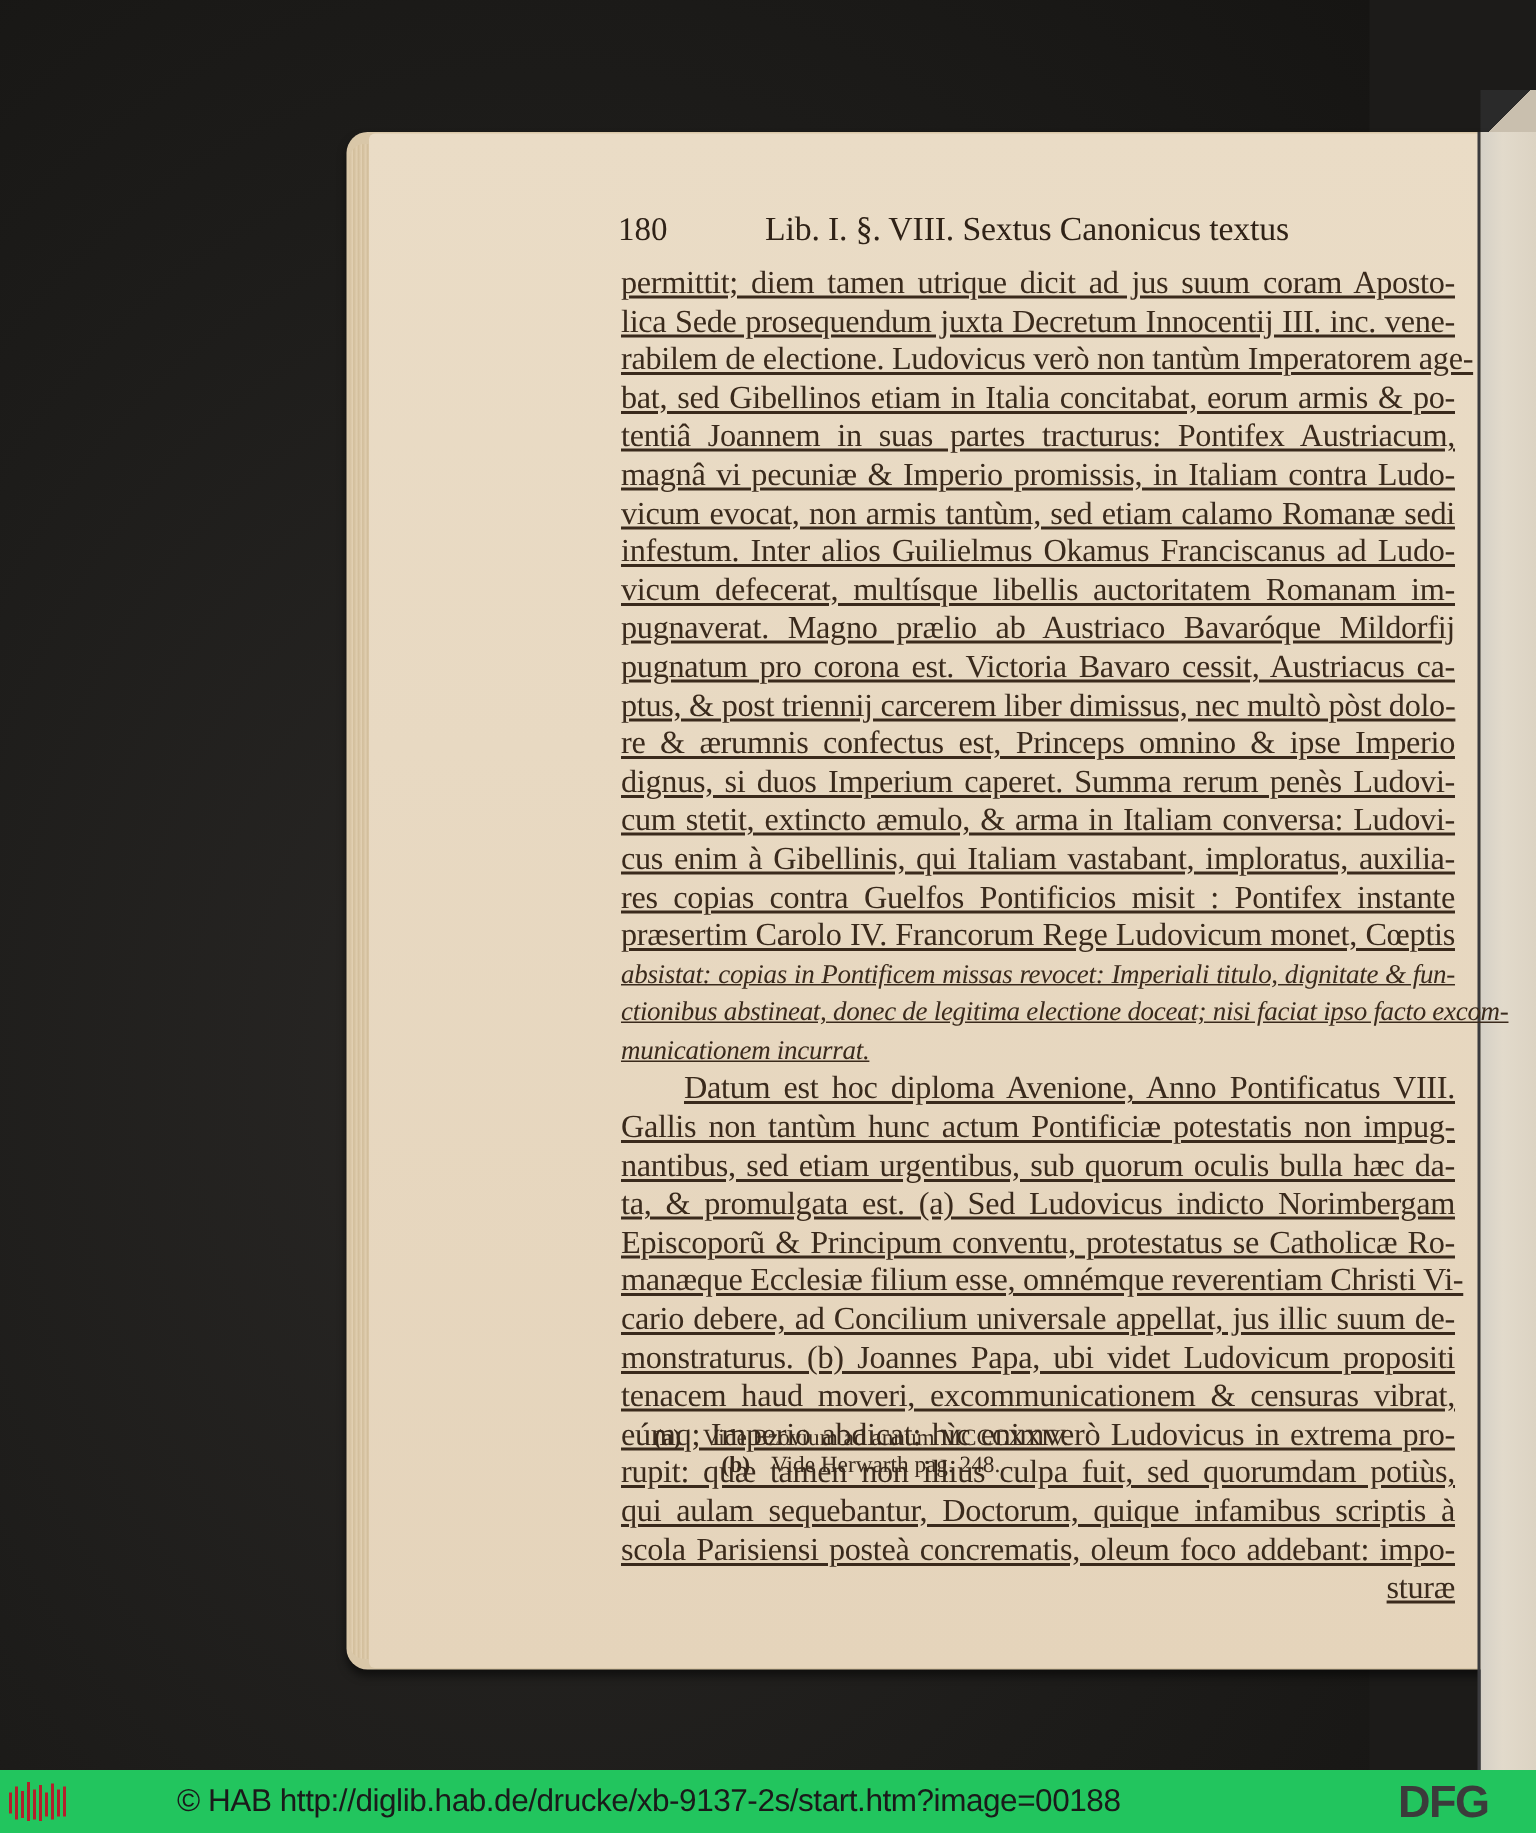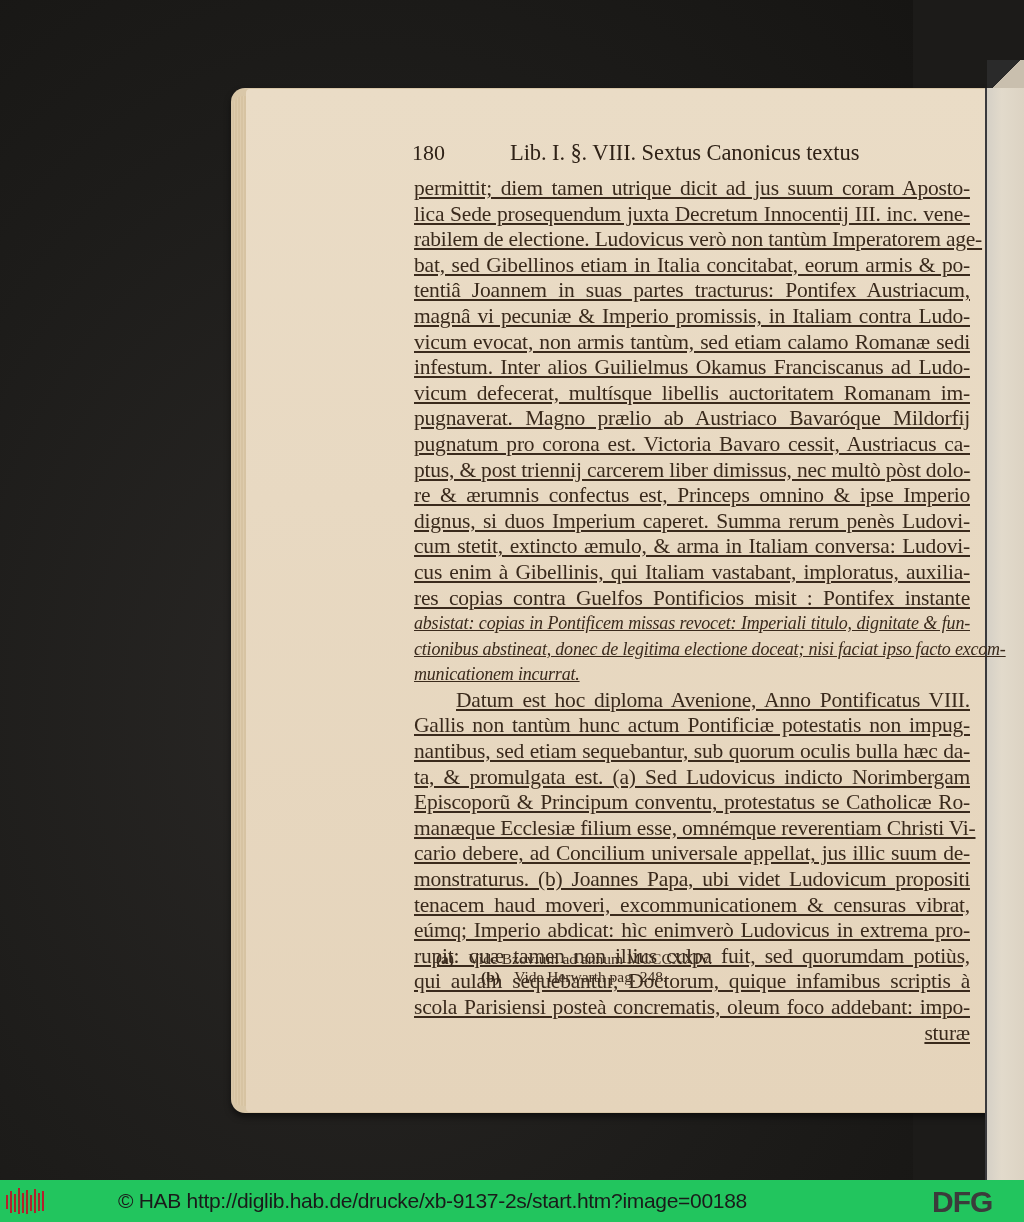--- a/index.html
+++ b/index.html
@@ -83,26 +83,27 @@
     <span class="line">infestum. Inter alios Guilielmus Okamus Franciscanus ad Ludo-</span>
     <span class="line">vicum defecerat, multísque libellis auctoritatem Romanam im-</span>
     <span class="line">pugnaverat. Magno prælio ab Austriaco Bavaróque Mildorfij</span>
     <span class="line">pugnatum pro corona est. Victoria Bavaro cessit, Austriacus ca-</span>
     <span class="line">ptus, &amp; post triennij carcerem liber dimissus, nec multò pòst dolo-</span>
     <span class="line">re &amp; ærumnis confectus est, Princeps omnino &amp; ipse Imperio</span>
     <span class="line">dignus, si duos Imperium caperet. Summa rerum penès Ludovi-</span>
     <span class="line">cum stetit, extincto æmulo, &amp; arma in Italiam conversa: Ludovi-</span>
     <span class="line">cus enim à Gibellinis, qui Italiam vastabant, imploratus, auxilia-</span>
     <span class="line">res copias contra Guelfos Pontificios misit : Pontifex instante</span>
+    <span class="line">præsertim Carolo IV. Francorum Rege Ludovicum monet, Cœptis</span>
     <span class="line italic">absistat: copias in Pontificem missas revocet: Imperiali titulo, dignitate &amp; fun-</span>
     <span class="line italic">ctionibus abstineat, donec de legitima electione doceat; nisi faciat ipso facto excom-</span>
     <span class="line italic last">municationem incurrat.</span>
     <span class="line indent">Datum est hoc diploma Avenione, Anno Pontificatus VIII.</span>
     <span class="line">Gallis non tantùm hunc actum Pontificiæ potestatis non impug-</span>
-    <span class="line">nantibus, sed etiam sequebantur, sub quorum oculis bulla hæc da-</span>
+    <span class="line">nantibus, sed etiam urgentibus, sub quorum oculis bulla hæc da-</span>
     <span class="line">ta, &amp; promulgata est. (a) Sed Ludovicus indicto Norimbergam</span>
     <span class="line">Episcoporũ &amp; Principum conventu, protestatus se Catholicæ Ro-</span>
     <span class="line">manæque Ecclesiæ filium esse, omnémque reverentiam Christi Vi-</span>
     <span class="line">cario debere, ad Concilium universale appellat, jus illic suum de-</span>
     <span class="line">monstraturus. (b) Joannes Papa, ubi videt Ludovicum propositi</span>
     <span class="line">tenacem haud moveri, excommunicationem &amp; censuras vibrat,</span>
     <span class="line">eúmq; Imperio abdicat: hìc enimverò Ludovicus in extrema pro-</span>
     <span class="line">rupit: quæ tamen non illius culpa fuit, sed quorumdam potiùs,</span>
     <span class="line">qui aulam sequebantur, Doctorum, quique infamibus scriptis à</span>
     <span class="line">scola Parisiensi posteà concrematis, oleum foco addebant: impo-</span>

